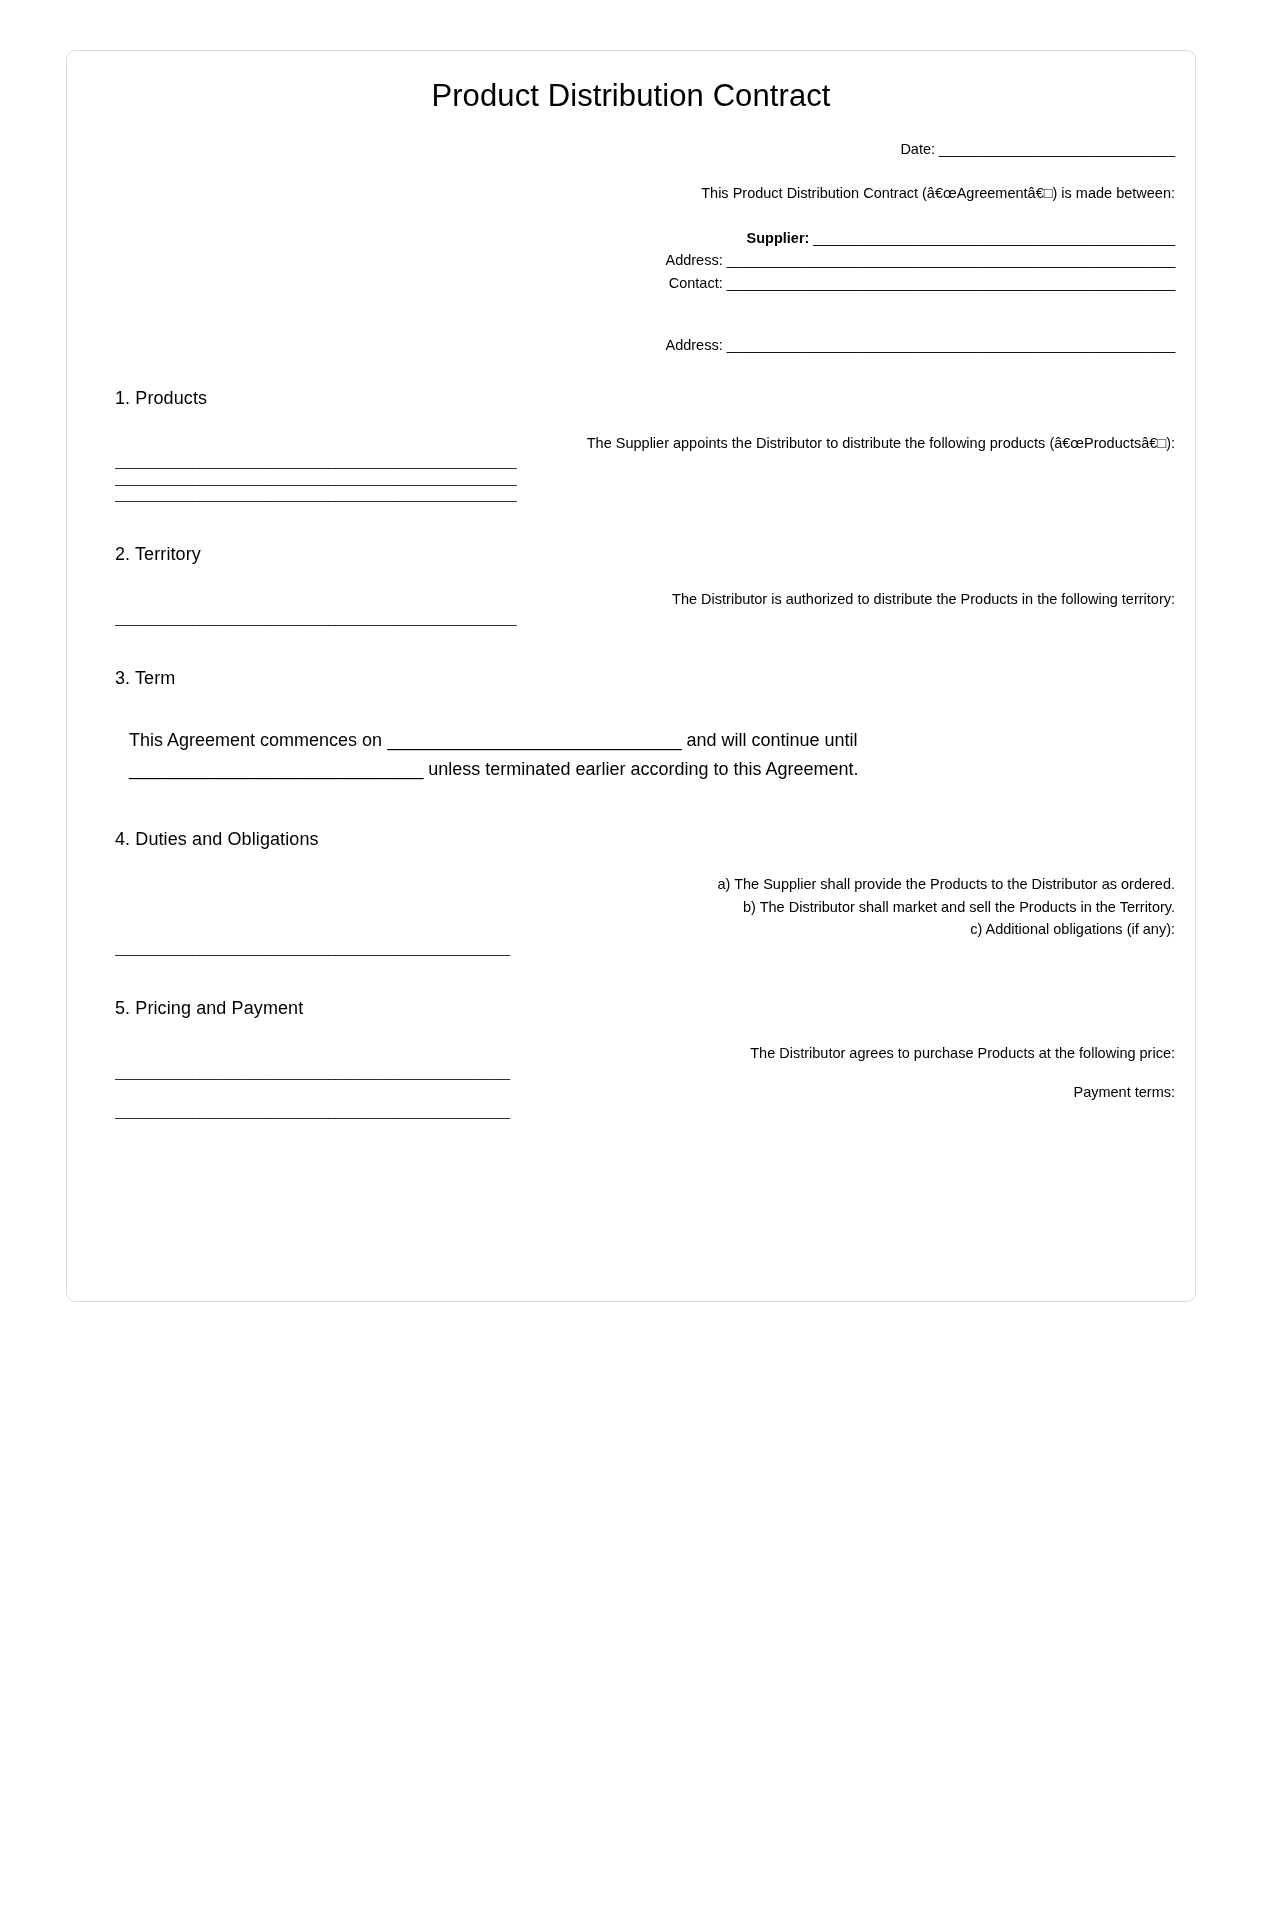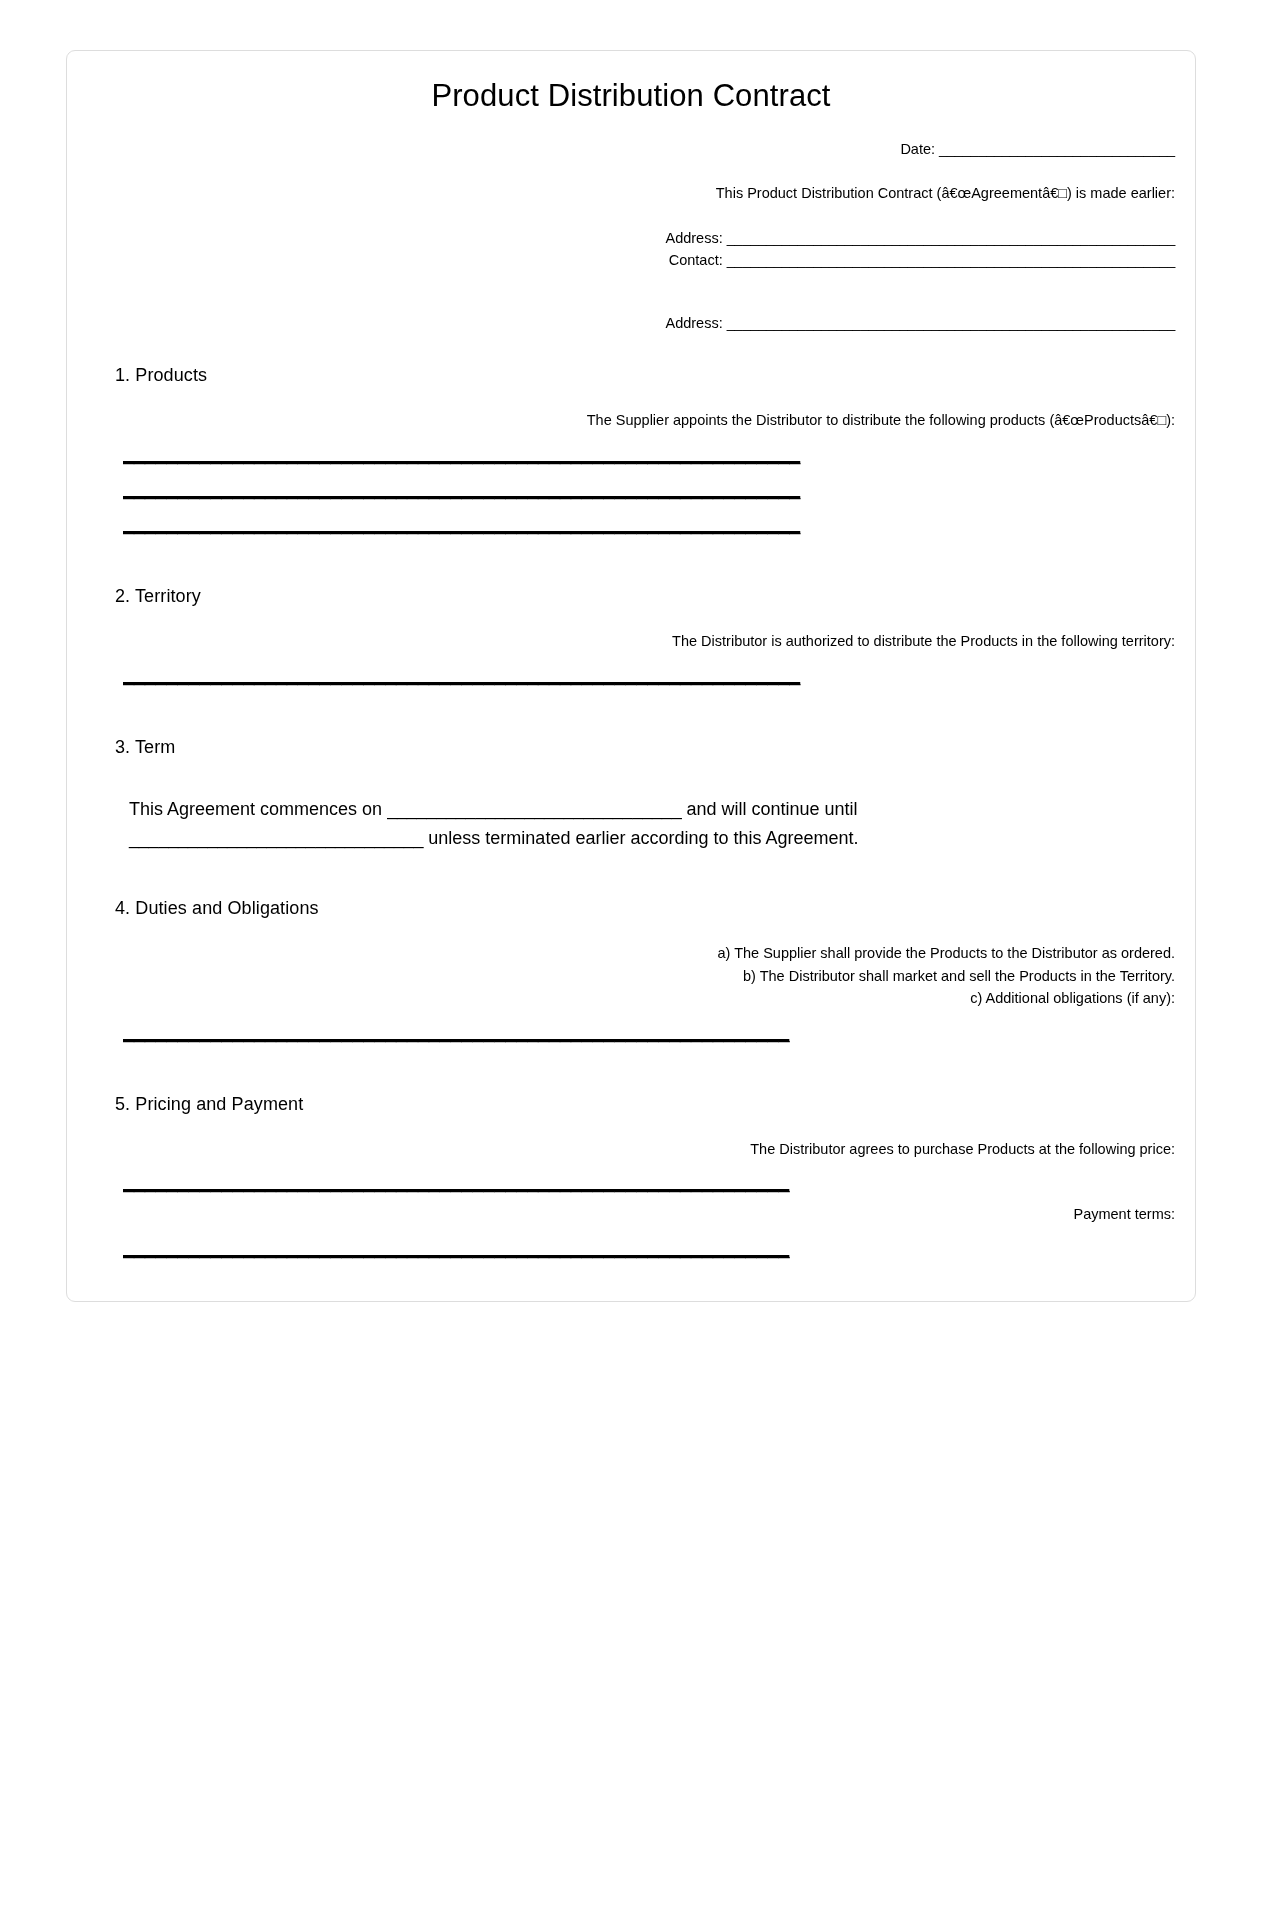--- a/index.html
+++ b/index.html
@@ -75,27 +75,26 @@
   }
 
   .bold-label { font-weight: bold; }
 
   .blank {
     font-family: "Liberation Sans", sans-serif;
     letter-spacing: -0.2px;
   }
 
   .rule-line {
-    font-size: 20px;
+    font-size: 12px;
     line-height: 1.35;
-    margin: 8px;
+    margin: 0;
     letter-spacing: -0.2px;
     white-space: nowrap;
     overflow: hidden;
-    text-decoration: underline;
   }
 
   .para-wide {
     font-size: 18px;
     line-height: 1.6;
     margin: 14px;
     max-width: 905px;
   }
 </style>
 </head>
@@ -107,25 +106,26 @@
     <h1 class="doc-title">Product Distribution Contract</h1>
 
     <div class="gap-md"></div>
 
     <div class="body-block">
 
       <div class="line"><span>Date: </span><span class="blank">______________________________</span></div>
 
       <div class="gap-md"></div>
 
-      <p class="line">This Product Distribution Contract (â€œAgreementâ€□) is made earlier:</p>
+      <p class="line">This Product Distribution Contract (â€œAgreementâ€□) is made between:</p>
 
       <div class="gap-md"></div>
 
       <div>
+        <div class="line"><span class="bold-label">Supplier:</span><span class="blank"> ______________________________________________</span></div>
         <div class="line"><span>Address: </span><span class="blank">_________________________________________________________</span></div>
         <div class="line"><span>Contact: </span><span class="blank">_________________________________________________________</span></div>
       </div>
 
       <div class="gap-xl"></div>
 
       <div>
         <div class="line"><span>Address: </span><span class="blank">_________________________________________________________</span></div>
       </div>
 

